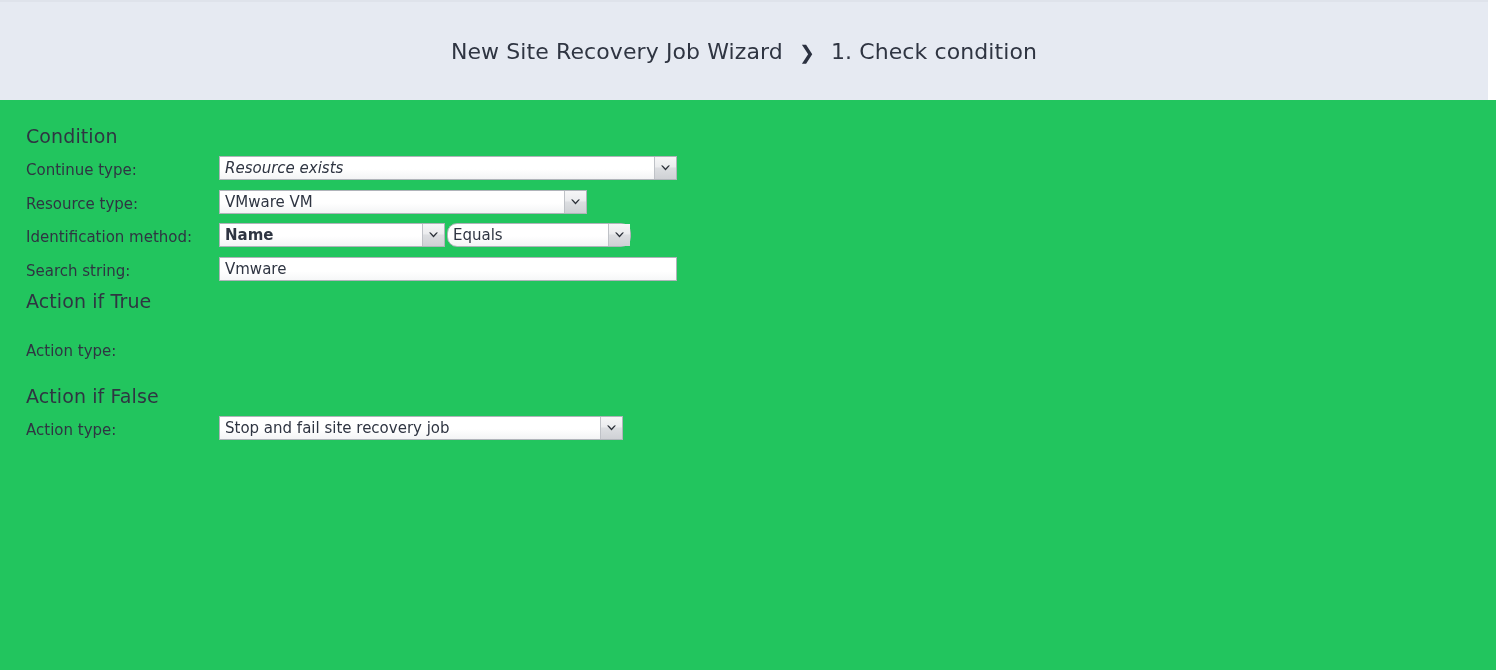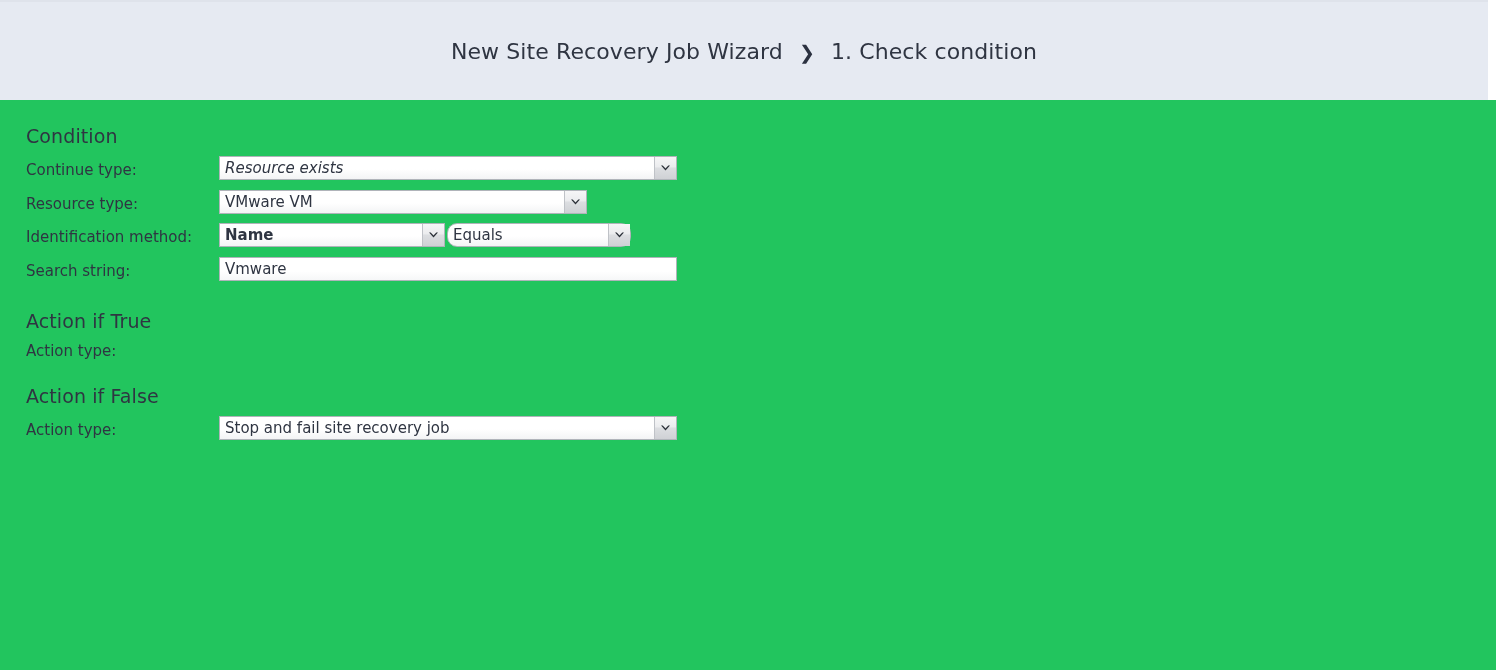--- a/index.html
+++ b/index.html
@@ -186,29 +186,29 @@
           </svg>
       </div>
     </div>
   </div>
 
   <div class="field-label" style="top:162px;">Search string:</div>
   <div class="control-row" style="top:157px;">
     <div class="textbox" style="width:458px;" placeholder="">Vmware</div>
   </div>
 
-  <div class="section-title" style="top:210px;">Action if True</div>
+  <div class="section-title" style="top:190px;">Action if True</div>
 
   <div class="field-label" style="top:242px;">Action type:</div>
 
   <div class="section-title" style="top:285px;">Action if False</div>
 
   <div class="field-label" style="top:321px;">Action type:</div>
   <div class="control-row" style="top:316px;">
-    <div class="combo" style="width:458px;">
+    <div class="combo" style="width:404px;">
       <div class="combo-value">Stop and fail site recovery job</div>
       <div class="combo-arrow">
         <svg width="11" height="8" viewBox="0 0 11 8">
             <path d="M1 1.6 L5.5 6.4 L10 1.6 L8.3 1.6 L5.5 4.4 L2.7 1.6 Z" fill="#2b3038"></path>
           </svg>
       </div>
     </div>
   </div>
 
 </div>

